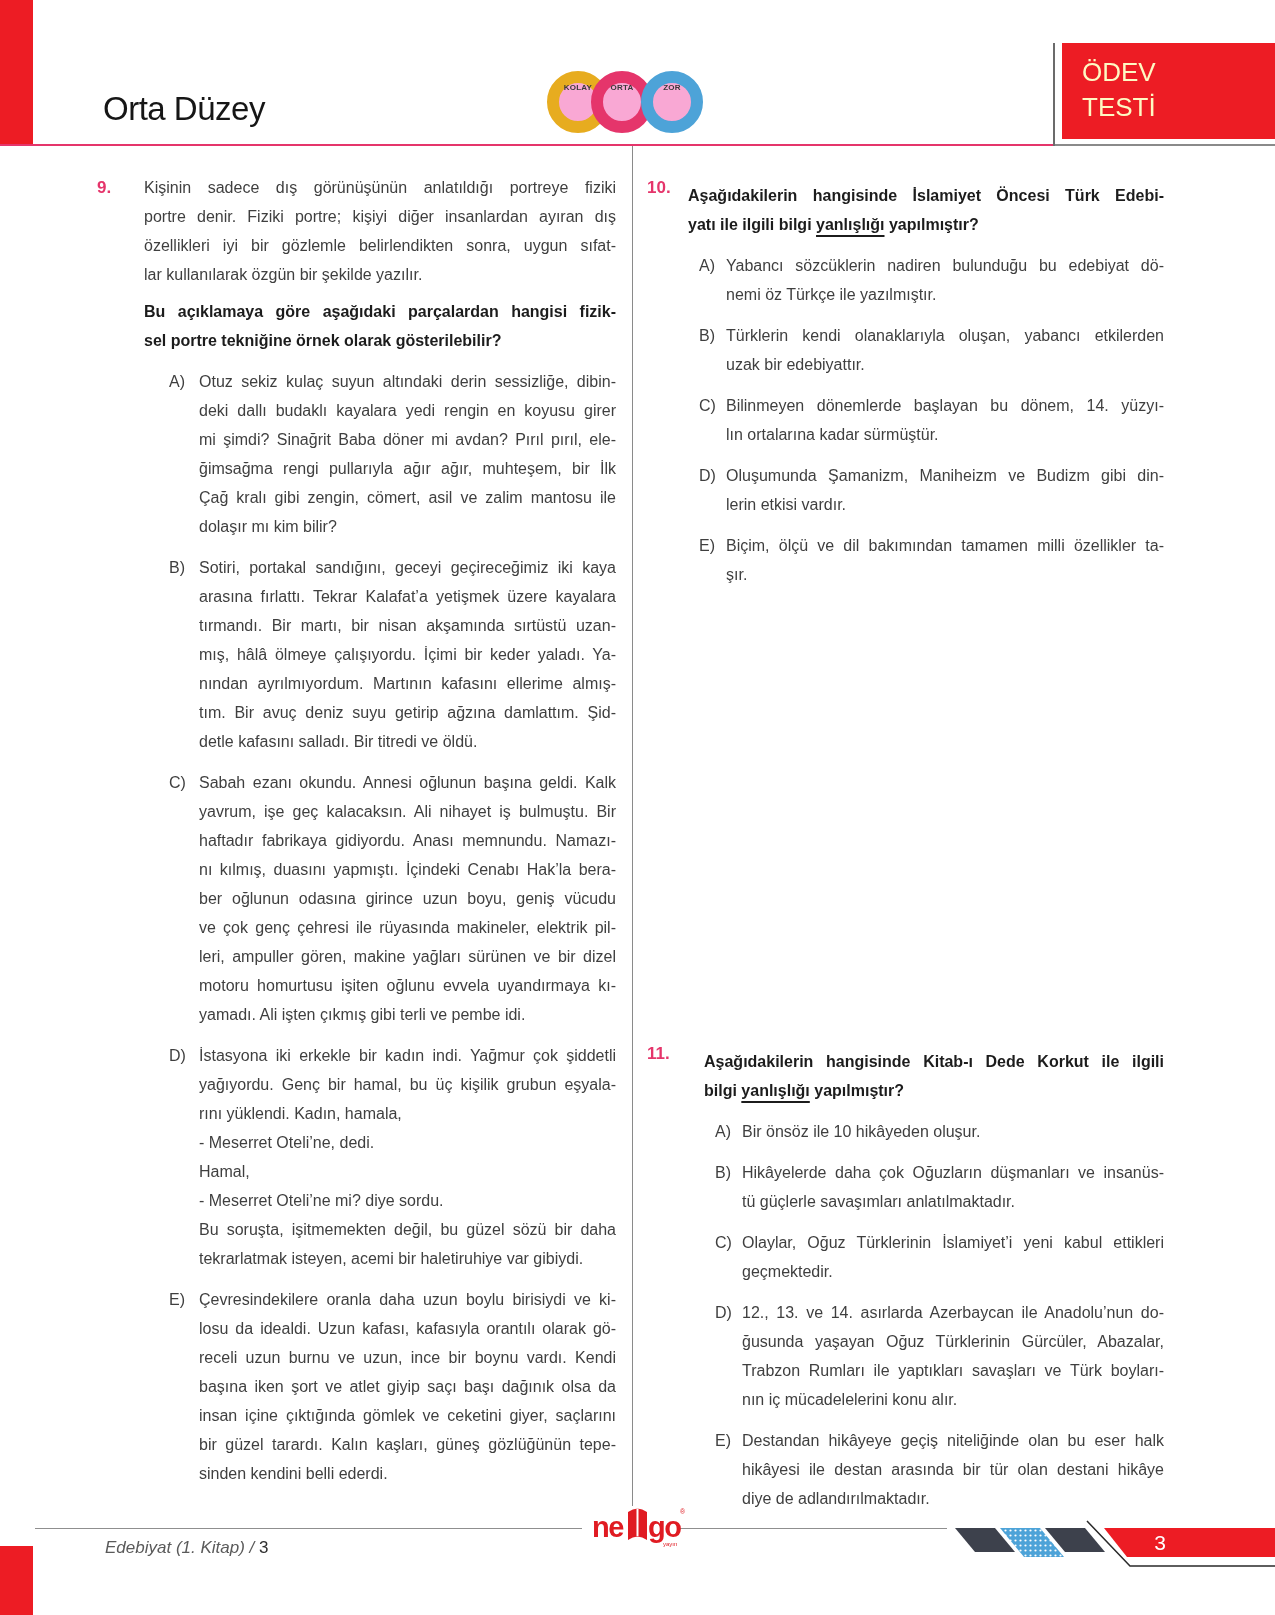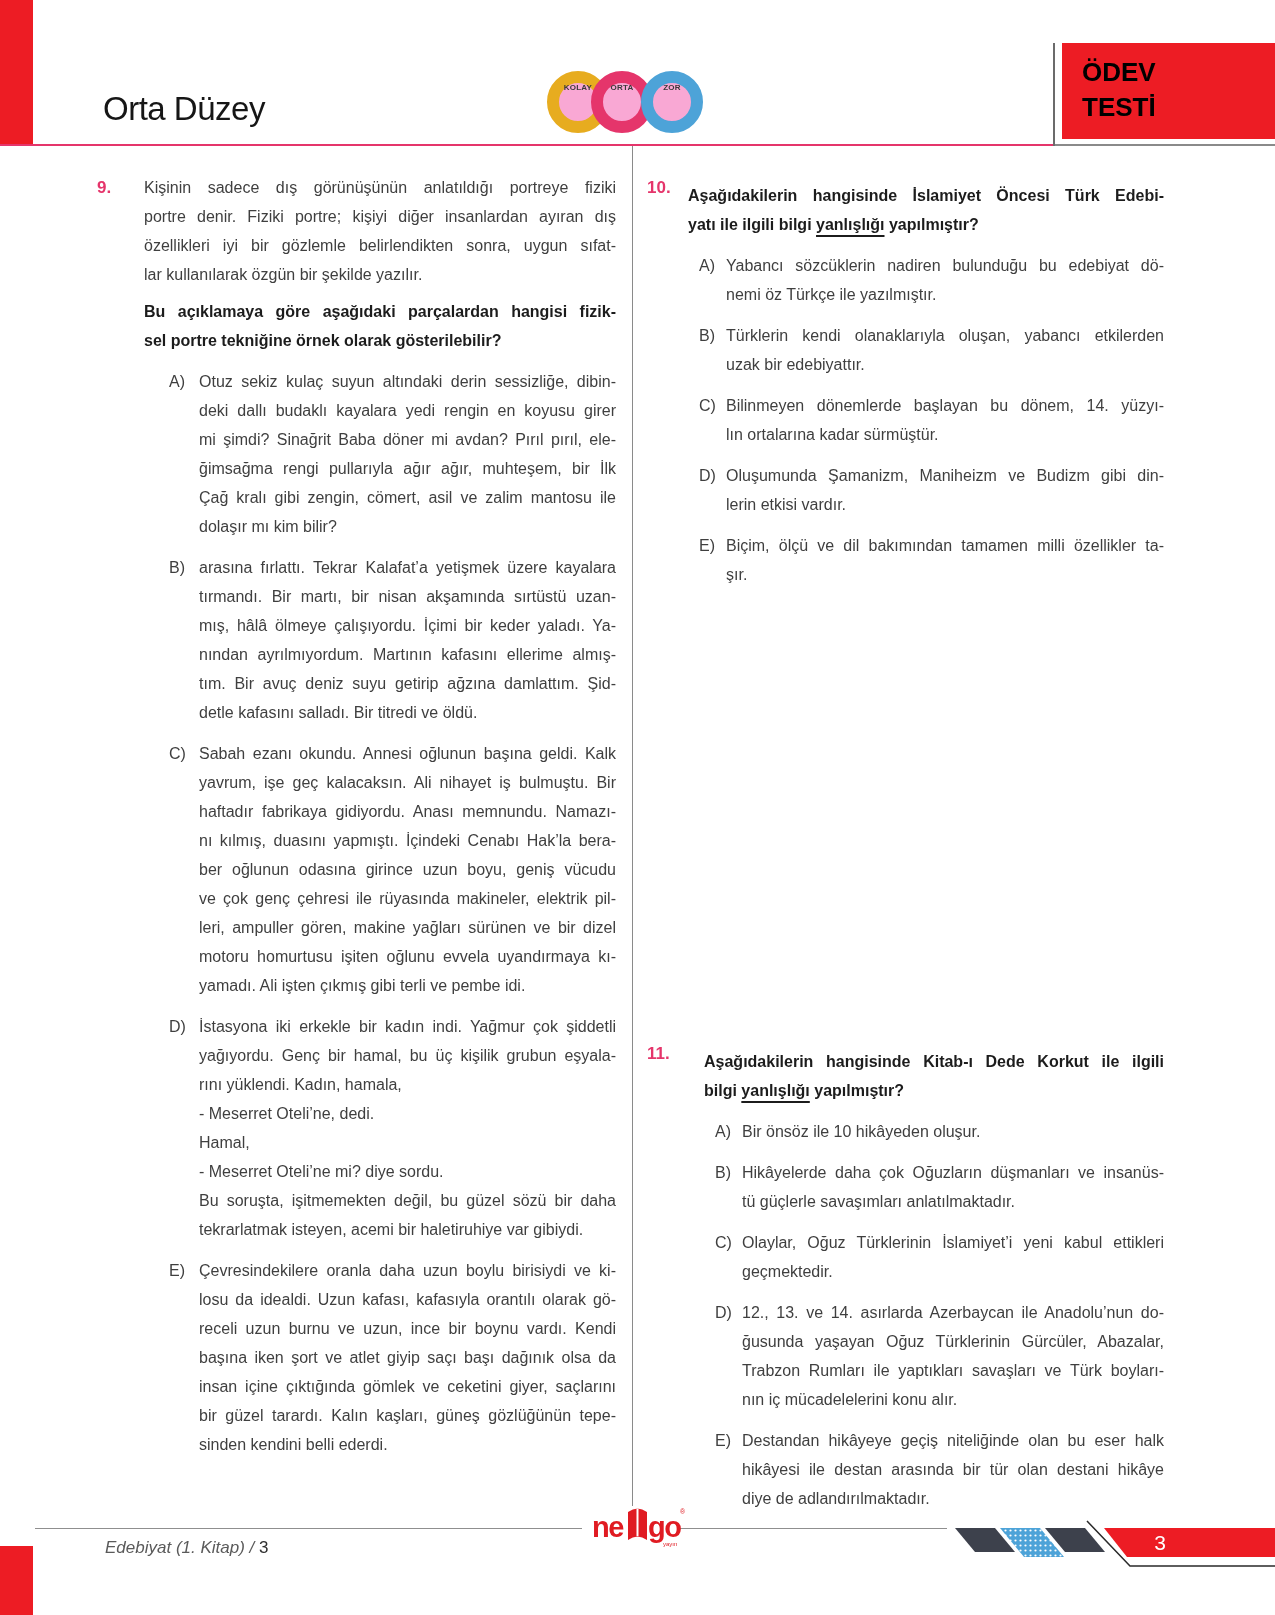--- a/index.html
+++ b/index.html
@@ -6,21 +6,21 @@
   .page{position:relative;width:1275px;height:1615px;background:#ffffff;overflow:hidden;
         font-family:"Liberation Sans","DejaVu Sans",sans-serif;color:#3f3f3f;}
   
   .red-bar{position:absolute;left:0;top:0;width:33px;height:146px;background:#ed1c24;}
   .red-corner{position:absolute;left:0;top:1546px;width:33px;height:69px;background:#ed1c24;}
   .title{position:absolute;left:103px;top:90px;font-size:33px;font-weight:normal;color:#161616;letter-spacing:-0.5px;}
   .hline-accent{position:absolute;left:0;top:144px;width:1054px;height:2px;background:#e5356b;}
   .hline-gray{position:absolute;left:1054px;top:144px;width:221px;height:2px;background:#8a8a8a;}
   .badge-vline{position:absolute;left:1053px;top:43px;width:2px;height:103px;background:#6b6b6b;}
   .badge{position:absolute;left:1062px;top:43px;width:213px;height:96px;background:#ed1c24;
-         color:#000000;font-weight:bold;font-size:26px;line-height:35px;padding:12px 0 0 20px;box-sizing:border-box;}
+         color:#fef9c3;font-weight:normal;font-size:26px;line-height:35px;padding:12px 0 0 20px;box-sizing:border-box;}
   .rings{position:absolute;left:547px;top:71px;width:160px;height:62px;}
   .ring{position:absolute;width:62px;height:62px;border-radius:50%;box-sizing:border-box;
         border:12px solid #000;background:#f9a8d4;display:flex;justify-content:center;
         font-size:8px;font-weight:bold;color:#3a3a3a;letter-spacing:0.2px;}
   .ring-kolay{left:0;border-color:#e7ac1f;}
   .ring-orta{left:44px;border-color:#e5356b;}
   .ring-zor{left:94px;border-color:#4da3d8;}
   
   .divider{position:absolute;left:632px;top:146px;width:1px;height:1360px;background:#8a8a8a;}
   .col{position:absolute;top:173px;font-size:16px;line-height:29px;}
@@ -100,20 +100,21 @@
               <div class="line jline">deki dallı budaklı kayalara yedi rengin en koyusu girer</div>
               <div class="line jline">mi şimdi? Sinağrit Baba döner mi avdan? Pırıl pırıl, ele-</div>
               <div class="line jline">ğimsağma rengi pullarıyla ağır ağır, muhteşem, bir İlk</div>
               <div class="line jline">Çağ kralı gibi zengin, cömert, asil ve zalim mantosu ile</div>
               <div class="line">dolaşır mı kim bilir?</div>
             </div>
           </div>
           <div class="opt">
             <span class="letter">B)</span>
             <div class="optbody">
+              <div class="line jline">Sotiri, portakal sandığını, geceyi geçireceğimiz iki kaya</div>
               <div class="line jline">arasına fırlattı. Tekrar Kalafat’a yetişmek üzere kayalara</div>
               <div class="line jline">tırmandı. Bir martı, bir nisan akşamında sırtüstü uzan-</div>
               <div class="line jline">mış, hâlâ ölmeye çalışıyordu. İçimi bir keder yaladı. Ya-</div>
               <div class="line jline">nından ayrılmıyordum. Martının kafasını ellerime almış-</div>
               <div class="line jline">tım. Bir avuç deniz suyu getirip ağzına damlattım. Şid-</div>
               <div class="line">detle kafasını salladı. Bir titredi ve öldü.</div>
             </div>
           </div>
           <div class="opt">
             <span class="letter">C)</span>

